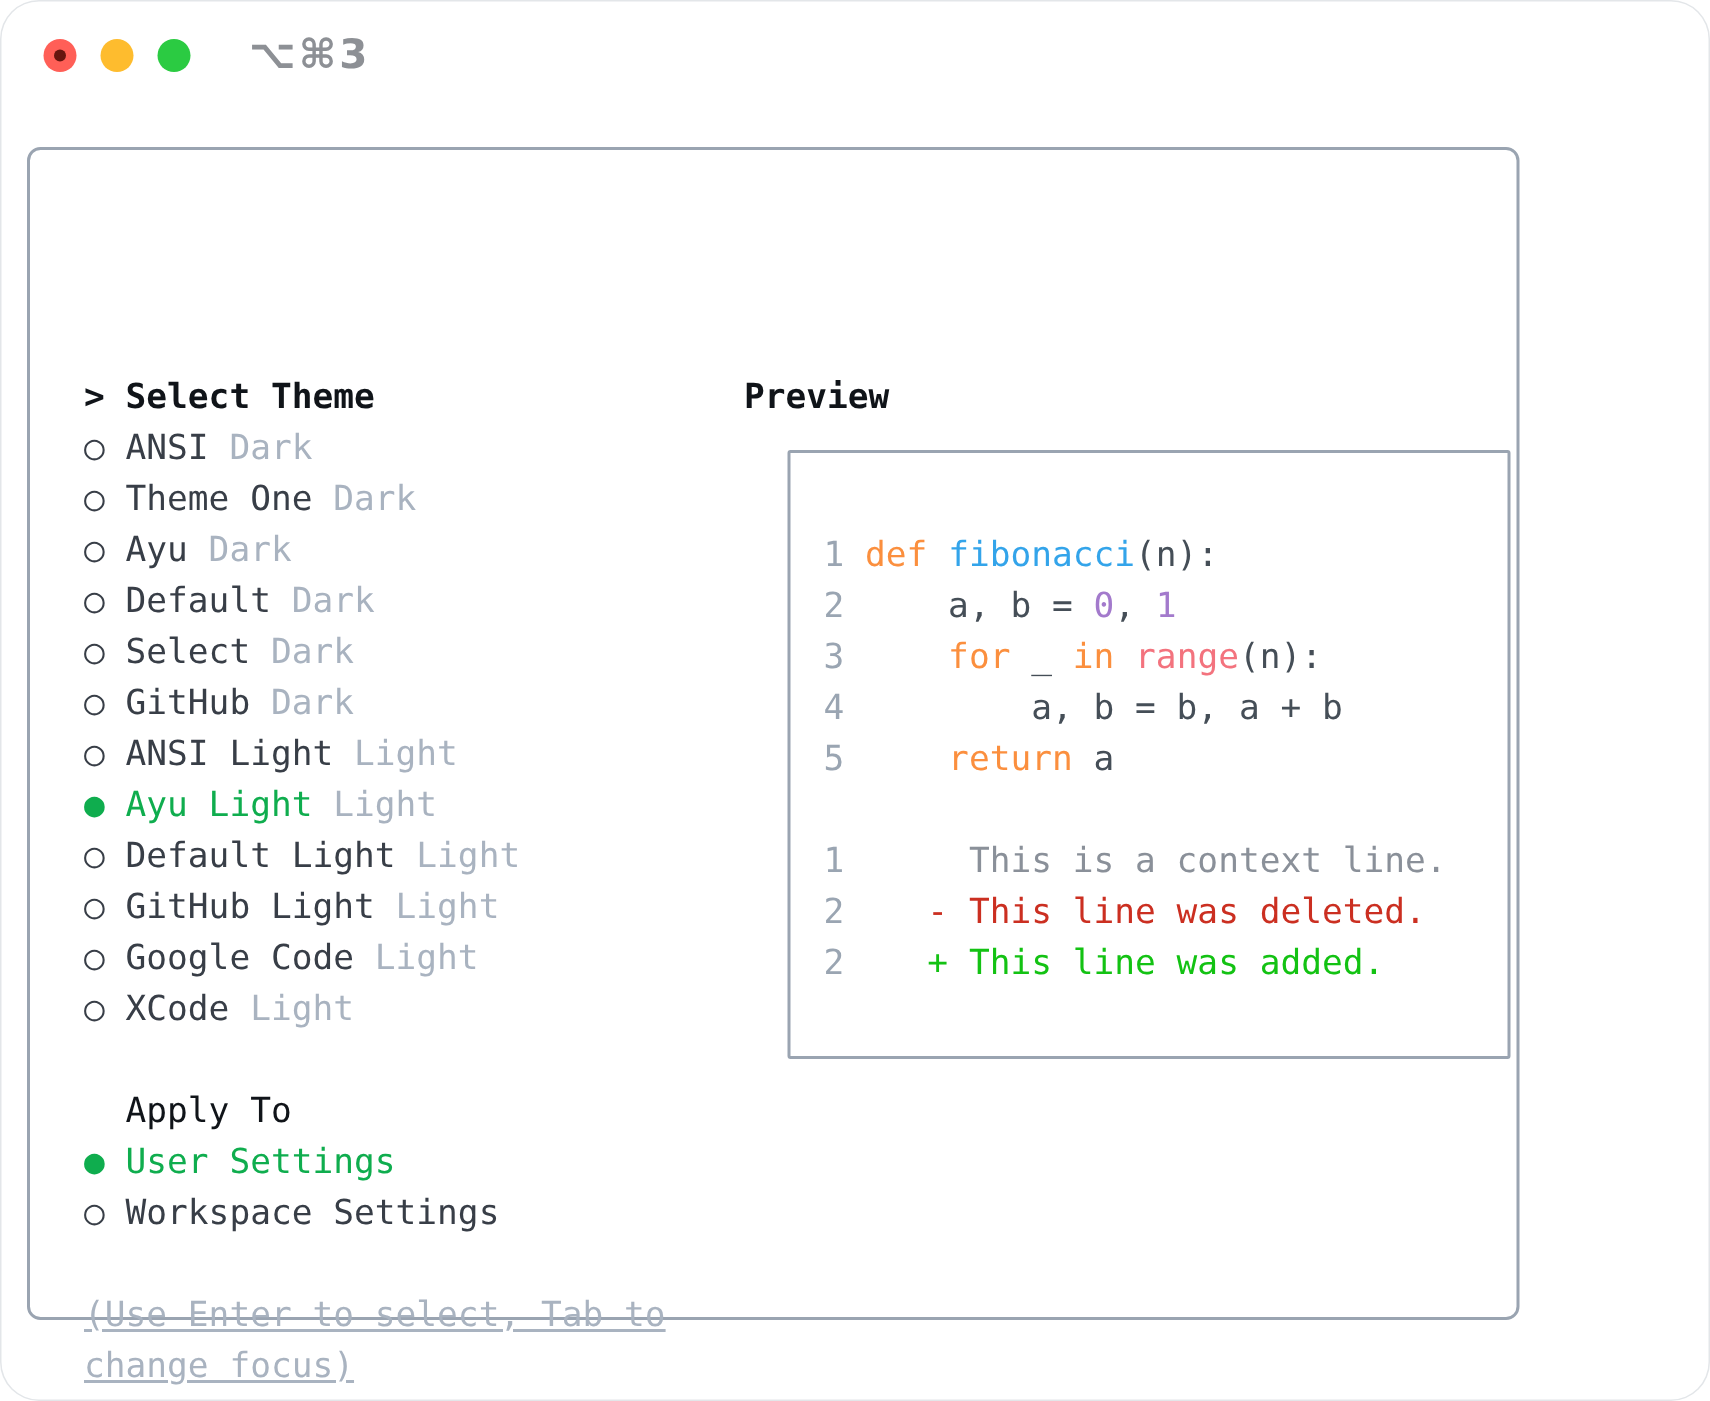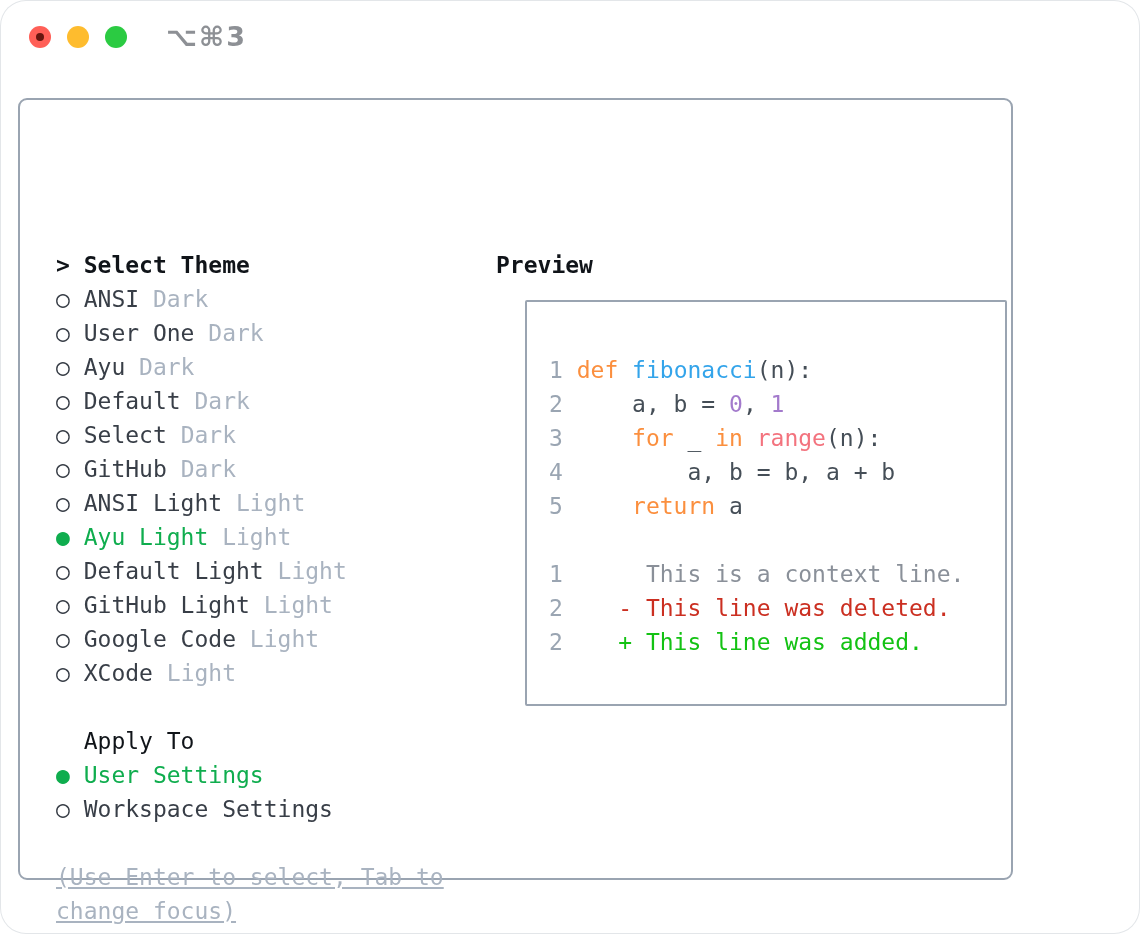--- a/index.html
+++ b/index.html
@@ -84,21 +84,21 @@
         </div>
 
       <div>
           <div class="row theme-item">
             <span class="bullet">○</span>
             <span class="iname">ANSI</span>
             <span class="ivariant">Dark</span>
           </div>
           <div class="row theme-item">
             <span class="bullet">○</span>
-            <span class="iname">User One</span>
+            <span class="iname">Theme One</span>
             <span class="ivariant">Dark</span>
           </div>
           <div class="row theme-item">
             <span class="bullet">○</span>
             <span class="iname">Ayu</span>
             <span class="ivariant">Dark</span>
           </div>
           <div class="row theme-item">
             <span class="bullet">○</span>
             <span class="iname">Default</span>

